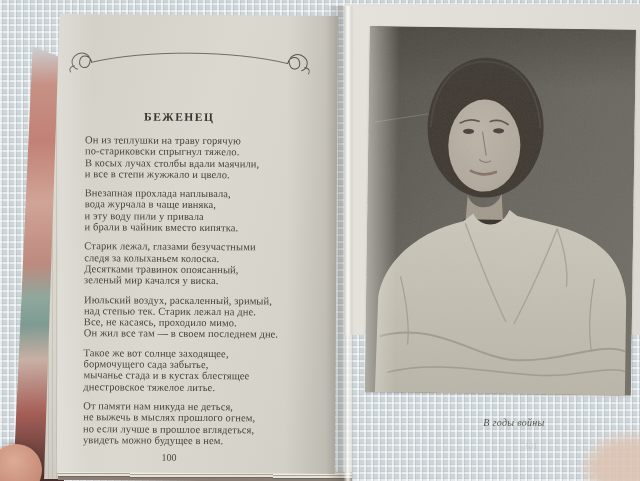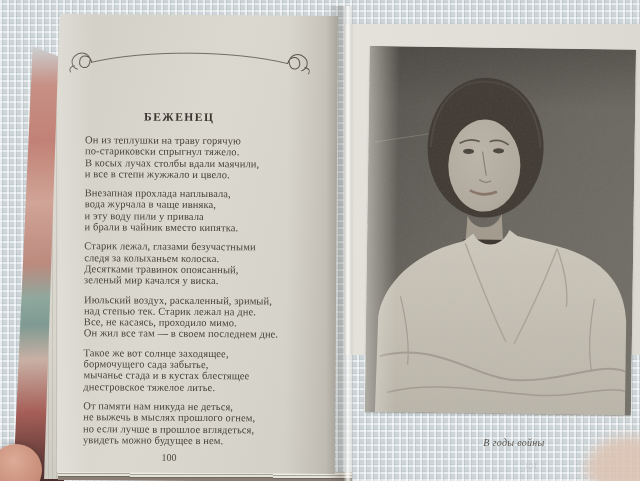--- a/index.html
+++ b/index.html
@@ -39,21 +39,21 @@
     left:60px;top:14px;width:278px;height:458px;z-index:3;
     transform:rotate(0.4deg);transform-origin:left top;
     border-radius:4px 0 0 2px;
     background:linear-gradient(105deg,#d2cfc6,#dbd8cf 45%,#d6d3ca 75%,#cfccc3);
   }
   .left-page::after{
     content:"";position:absolute;inset:0;pointer-events:none;
     background:linear-gradient(90deg, rgba(255,255,255,0.25) 0%, rgba(255,255,255,0) 12%, rgba(110,104,94,0) 82%, rgba(110,104,94,0.22) 100%);
   }
   .right-page{
-    left:344px;top:24px;width:296px;height:331px;z-index:3;
+    left:344px;top:4px;width:296px;height:331px;z-index:3;
     background:linear-gradient(95deg,#e4e2db,#dfddd6 60%,#dad8d1);
     font-style:italic;
   }
   .gutter-shade{
     left:326px;top:6px;width:28px;height:475px;z-index:5;pointer-events:none;
     background:linear-gradient(90deg, rgba(90,85,75,0) 0%, rgba(90,85,75,0.28) 52%, rgba(60,55,48,0.18) 62%, rgba(255,255,252,0.85) 78%, rgba(190,186,176,0.3) 92%, rgba(190,186,176,0) 100%);
   }
 
   
   .flourish{left:6px;top:22px;width:244px;height:44px;}

